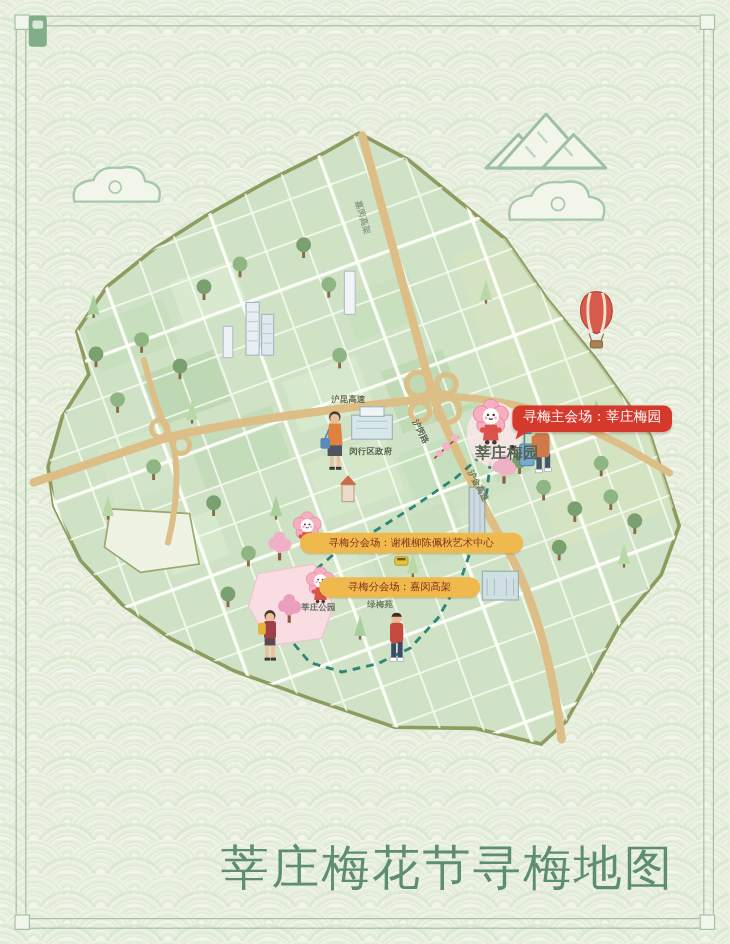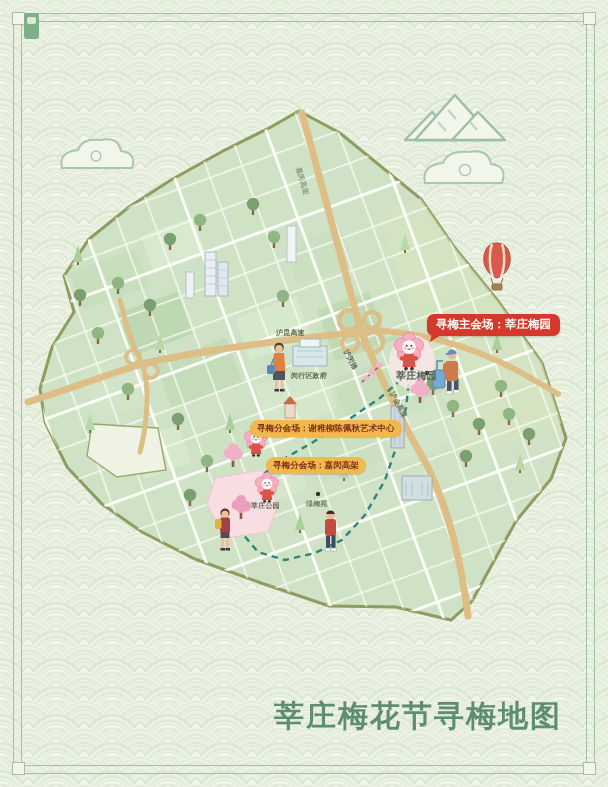--- a/index.html
+++ b/index.html
@@ -16,30 +16,30 @@
     background-size:56px 28px;
   }
   .frame-outer,.frame-inner{position:absolute;border:1.4px solid #a6c0a4;pointer-events:none;}
   .frame-outer{left:13px;top:13px;right:13px;bottom:13px;}
   .frame-inner{left:21px;top:21px;right:21px;bottom:21px;border-width:1px;}
   .corner-orn{position:absolute;width:11px;height:11px;border:1.2px solid #a6c0a4;background:#f2f5eb;}
   .seal{position:absolute;left:24px;top:13px;width:15px;height:26px;background:#7fae87;border-radius:3px;}
   .seal:after{content:"";position:absolute;left:3px;top:4px;width:9px;height:7px;background:#f2f5eb;border-radius:2px;opacity:.8;}
   svg.map{position:absolute;left:0;top:0;}
   
-  .venue{position:absolute;white-space:nowrap;font-weight:bold;border-radius:6px;line-height:1;z-index:5;}
+  .venue{position:absolute;white-space:nowrap;font-weight:normal;border-radius:6px;line-height:1;z-index:5;margin-top:24px;}
   .venue.main{background:#d5392b;color:#fff;font-size:11.5px;padding:5px 9px;border-radius:7px;box-shadow:0 1px 2px rgba(90,40,20,.25);}
   .venue.main .tail{position:absolute;left:4px;bottom:-8px;width:0;height:0;
      border-top:11px solid #d5392b;border-right:9px solid transparent;transform:rotate(18deg);}
-  .venue.sub{background:#efb94e;color:#83301b;font-size:8.6px;padding:4px 7px;border-radius:9px;box-shadow:0 1px 1px rgba(90,60,20,.2);}
+  .venue.sub{background:#efb94e;color:#83301b;font-size:8.6px;padding:4px 24px;border-radius:9px;box-shadow:0 1px 1px rgba(90,60,20,.2);}
   
   .mlabel{position:absolute;font-size:7px;color:#57644f;white-space:nowrap;z-index:4;font-weight:bold;letter-spacing:.2px;}
   .mlabel.rot{transform-origin:left top;}
   
-  .poster-title{position:absolute;right:46px;top:696px;font-size:30px;font-weight:bold;color:#5e8e71;letter-spacing:2px;z-index:6;margin-left:28px;}
+  .poster-title{position:absolute;right:46px;top:696px;font-size:40px;font-weight:normal;color:#5e8e71;letter-spacing:2px;z-index:6;margin-left:28px;}
   .watermark{position:absolute;right:6px;top:755px;font-size:19px;font-weight:bold;color:rgba(255,255,255,.92);
      text-shadow:0 0 1px #b7c6b2,0 0 3px #c6d3c1;z-index:6;letter-spacing:.5px;}
   .watermark .wicon{font-size:16px;margin-right:1px;}
 </style>
 </head>
 <body>
 
 <div class="poster">
 
   <div class="frame-outer"></div>
@@ -289,21 +289,21 @@
 
     <circle cx="427" cy="373" r="2.2" fill="#333"></circle>
     <circle cx="318" cy="494" r="2.2" fill="#333"></circle>
   </svg>
 
   <div class="mlabel" style="left:276px;top:328px;color:#6b6b4f;">沪昆高速</div>
   <div class="mlabel rot" style="left:303px;top:166px;opacity:.55;transform:rotate(74deg);">嘉闵高架</div>
   <div class="mlabel rot" style="left:350px;top:348px;transform:rotate(63deg);">沪闵路</div>
   <div class="mlabel rot" style="left:396px;top:390px;color:#6b7a4f;transform:rotate(62deg);">沪金高速</div>
   <div class="mlabel" style="left:291px;top:371px;">闵行区政府</div>
-  <div class="mlabel" style="left:396px;top:369px;font-size:10px;">莘庄梅园</div>
+  <div class="mlabel" style="left:396px;top:369px;font-size:13px;">莘庄梅园</div>
   <div class="mlabel" style="left:251px;top:501px;color:#5f6f5f;">莘庄公园</div>
   <div class="mlabel" style="left:306px;top:499px;opacity:.8;">绿梅苑</div>
 
   <div class="venue main" style="left:427px;top:314px;">
     <span>寻梅主会场：莘庄梅园</span>
     <span class="tail"></span>
   </div>
   <div class="venue sub" style="left:250px;top:420px;">
     <span>寻梅分会场：谢稚柳陈佩秋艺术中心</span>
   </div>

